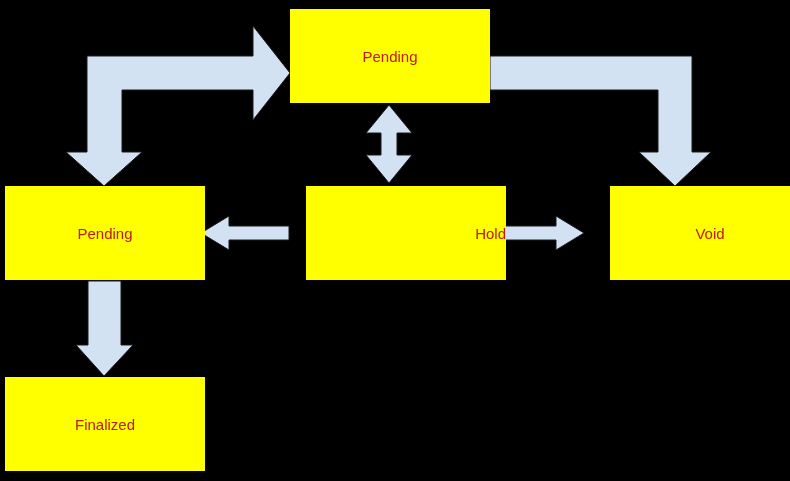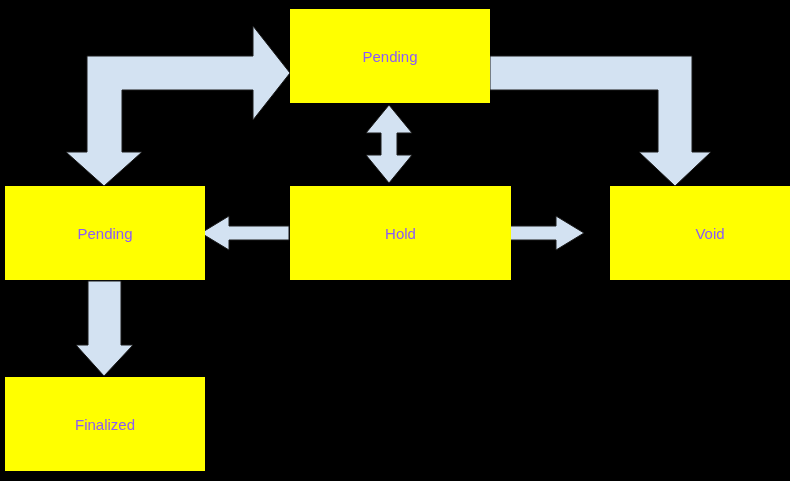--- a/index.html
+++ b/index.html
@@ -17,21 +17,21 @@
   }
   .node {
     position: absolute;
     background: #FFFF00;
     display: flex;
     align-items: center;
     justify-content: center;
     box-sizing: border-box;
   }
   .node-label {
-    color: #8b5cf6;
+    color: #b91c1c;
     font-size: 15px;
     font-family: "Liberation Sans", sans-serif;
     line-height: 1;
     white-space: nowrap;
   }
   .edge-layer {
     position: absolute;
     left: 0;
     top: 0;
     width: 790px;
@@ -118,21 +118,21 @@
   </svg>
 
   <div class="node" style="left:290px; top:9px; width:200px; height:94px;">
     <span class="node-label">Pending</span>
   </div>
 
   <div class="node" style="left:5px; top:186px; width:200px; height:94px;">
     <span class="node-label">Pending</span>
   </div>
 
-  <div class="node" style="left:290px; top:186px; width:221px; height:94px;">
+  <div class="node" style="left:306px; top:186px; width:200px; height:94px;justify-content:flex-end;">
     <span class="node-label">Hold</span>
   </div>
 
   <div class="node" style="left:610px; top:186px; width:200px; height:94px;">
     <span class="node-label">Void</span>
   </div>
 
   <div class="node" style="left:5px; top:377px; width:200px; height:94px;">
     <span class="node-label">Finalized</span>
   </div>

